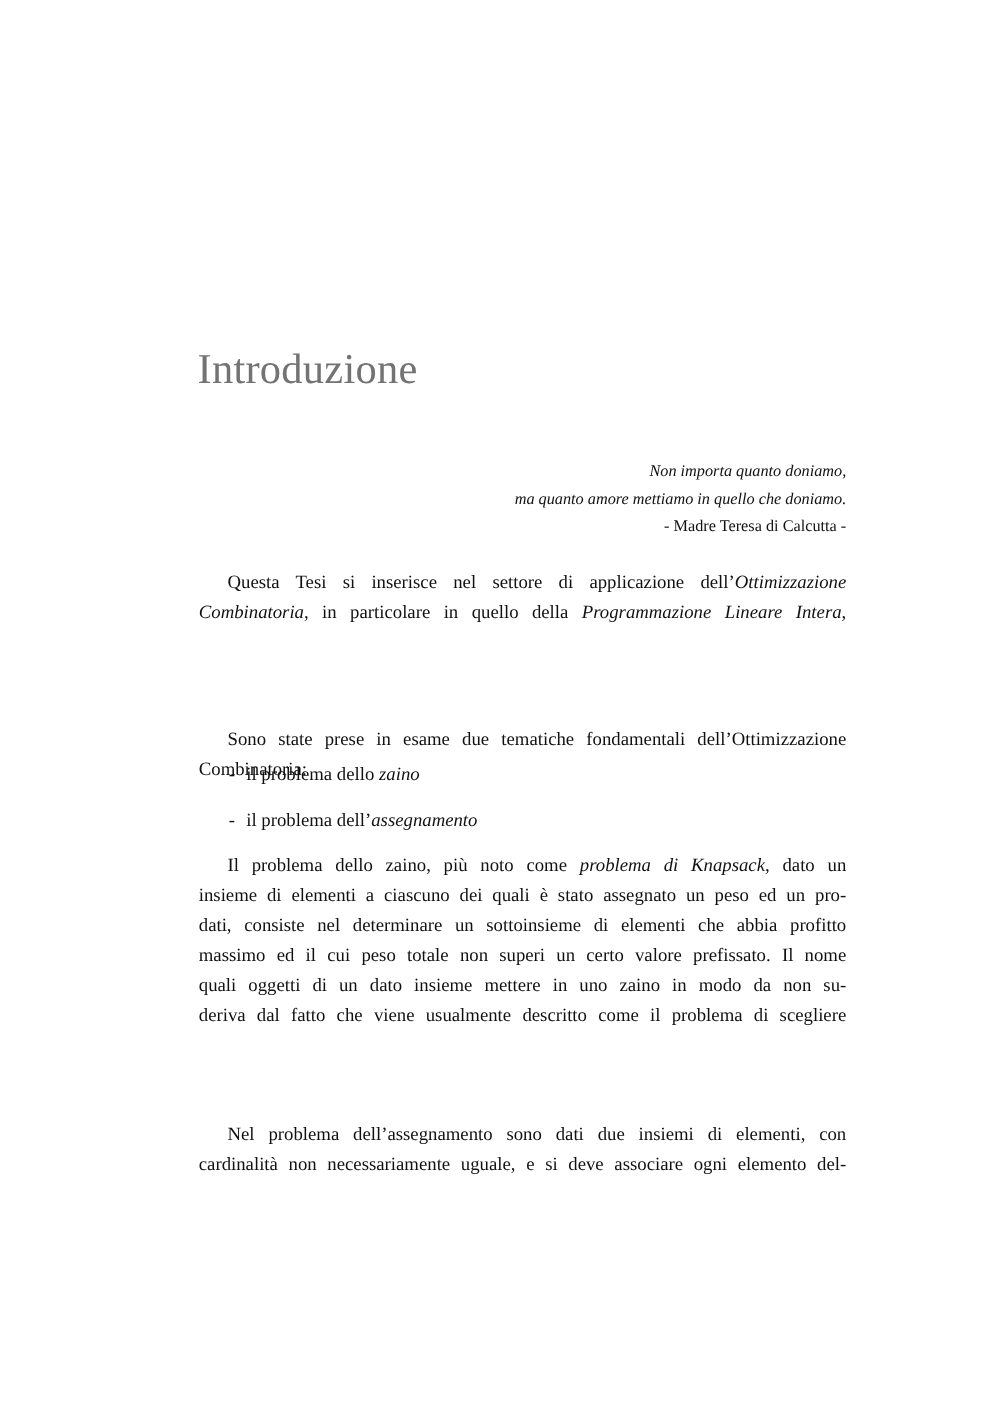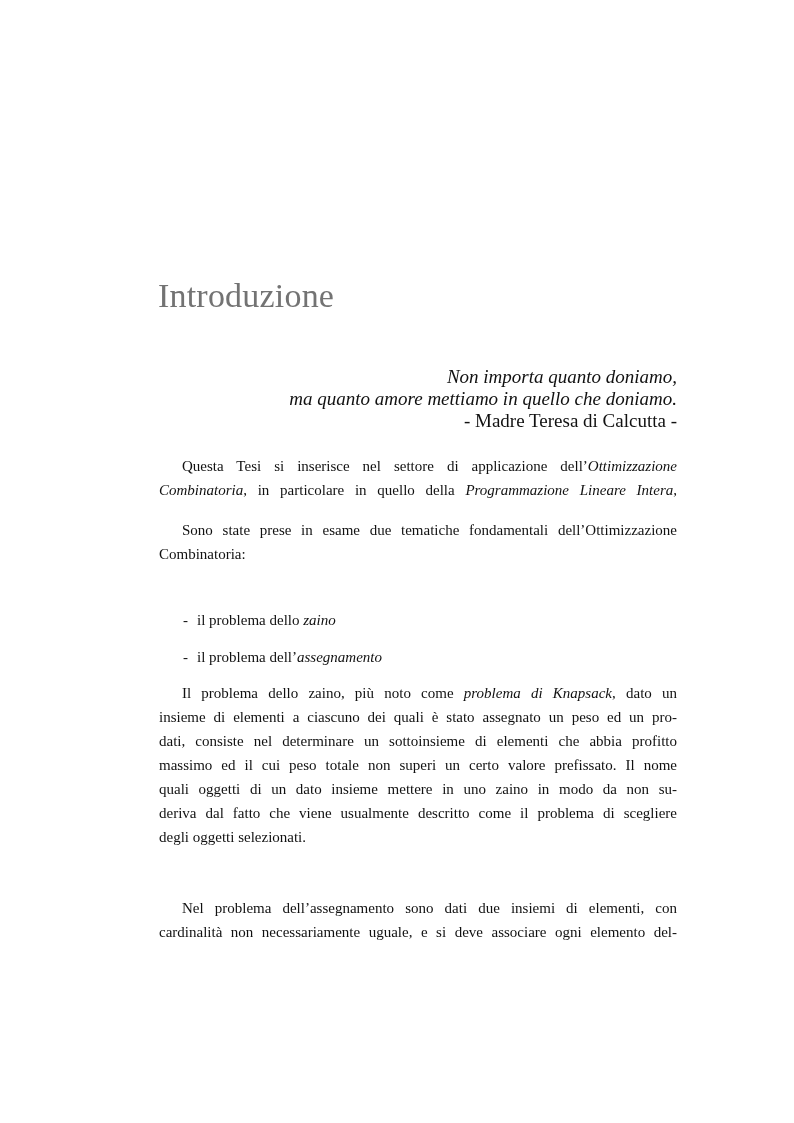--- a/index.html
+++ b/index.html
@@ -12,21 +12,21 @@
   .chapter-title {
     position: absolute; left: 158px; top: 276px;
     font-family: "Liberation Serif", "DejaVu Serif", serif;
     font-size: 34px; line-height: 40px; margin: 0; font-weight: normal;
     color: #737373; letter-spacing: 0.2px;
   }
   .epigraph {
     position: absolute; left: 159px; width: 518px; top: 366px;
     text-align: right;
     font-family: "Liberation Serif", "DejaVu Serif", serif;
-    font-size: 19px; line-height: 22px;
+    font-size: 13px; line-height: 22px;
   }
   .epigraph .q { font-style: italic; display: block; }
   .epigraph .a { display: block; }
   .block {
     position: absolute; left: 159px; width: 518px;
     font-family: "Liberation Serif", "DejaVu Serif", serif;
     font-size: 15px; line-height: 24px;
   }
   .line { display: block; height: 24px; white-space: nowrap; }
   .just { text-align: justify; text-align-last: justify; }
@@ -47,40 +47,39 @@
     <span class="q">Non importa quanto doniamo,</span>
     <span class="q">ma quanto amore mettiamo in quello che doniamo.</span>
     <span class="a">- Madre Teresa di Calcutta -</span>
   </div>
 
   <div class="block" style="top:454px;">
     <span class="line just indent"><span>Questa Tesi si inserisce nel settore di applicazione dell’</span><em>Ottimizzazione</em></span>
     <span class="line just"><em>Combinatoria</em><span>, in particolare in quello della </span><em>Programmazione Lineare Intera</em><span>,</span></span>
   </div>
 
-  <div class="block" style="top:518px;font-family:Liberation Serif, serif;">
+  <div class="block" style="top:580px;font-family:Liberation Serif, serif;">
     <span class="line just indent">Sono state prese in esame due tematiche fondamentali dell’Ottimizzazione</span>
     <span class="line last">Combinatoria:</span>
   </div>
 
   <div class="block" style="top:608px;">
     <span class="item"><span class="dash">-</span><span>il problema dello </span><em>zaino</em></span>
   </div>
   <div class="block" style="top:645px;">
     <span class="item"><span class="dash">-</span><span>il problema dell’</span><em>assegnamento</em></span>
   </div>
 
   <div class="block" style="top:681px;">
     <span class="line just indent"><span>Il problema dello zaino, più noto come </span><em>problema di Knapsack</em><span>, dato un</span></span>
     <span class="line just">insieme di elementi a ciascuno dei quali è stato assegnato un peso ed un pro-</span>
     <span class="line just">dati, consiste nel determinare un sottoinsieme di elementi che abbia profitto</span>
     <span class="line just">massimo ed il cui peso totale non superi un certo valore prefissato. Il nome</span>
     <span class="line just">quali oggetti di un dato insieme mettere in uno zaino in modo da non su-</span>
     <span class="line just">deriva dal fatto che viene usualmente descritto come il problema di scegliere</span>
-    <span class="line last">degli oggetti selezionati.</span>
   </div>
 
   <div class="block" style="top:896px;">
     <span class="line just indent">Nel problema dell’assegnamento sono dati due insiemi di elementi, con</span>
     <span class="line just">cardinalità non necessariamente uguale, e si deve associare ogni elemento del-</span>
   </div>
 
 </div>
 
 </body></html>

